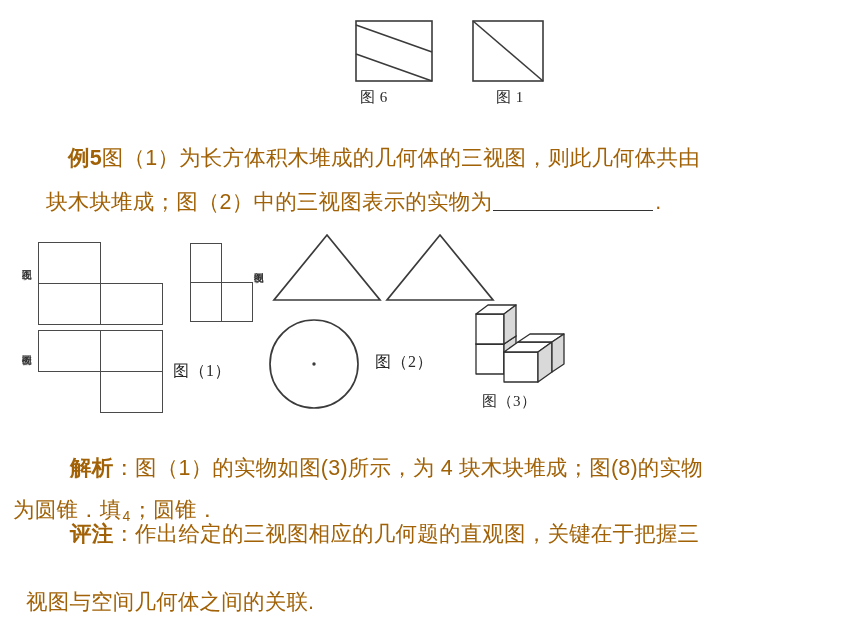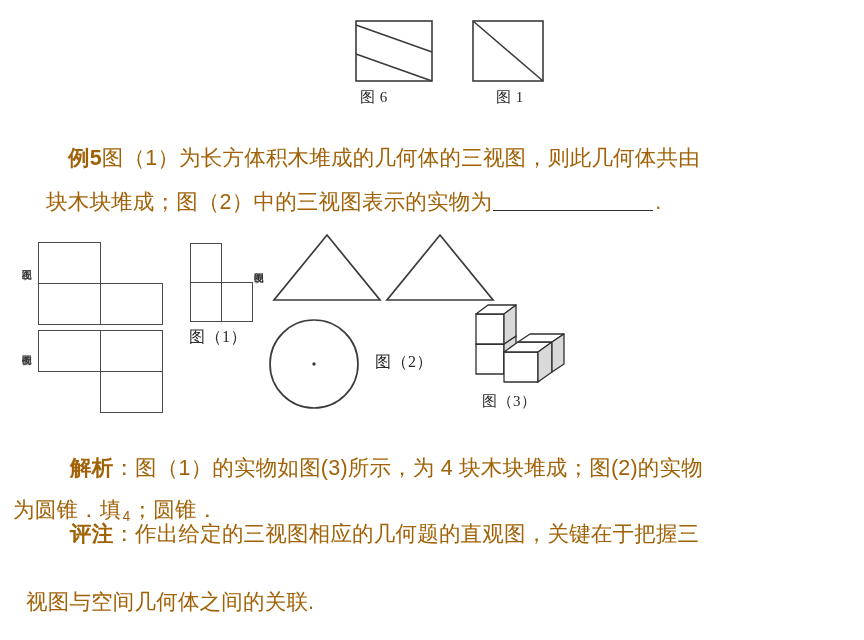--- a/index.html
+++ b/index.html
@@ -115,21 +115,21 @@
 <div class="cell" style="left:38px; top:330px; width:63px; height:42px;"></div>
 <div class="cell" style="left:100px; top:330px; width:63px; height:42px;"></div>
 <div class="cell" style="left:100px; top:371px; width:63px; height:42px;"></div>
 
 <div class="cell" style="left:190px; top:243px; width:32px; height:40px;"></div>
 <div class="cell" style="left:190px; top:282px; width:32px; height:40px;"></div>
 <div class="cell" style="left:221px; top:282px; width:32px; height:40px;"></div>
 
 <div class="abs vlabel" style="left:253px; top:265px;">侧视图</div>
 
-<div class="abs fig-label" style="left:173px; top:327px; font-size:16px;margin-left:16px;">图（1）</div>
+<div class="abs fig-label" style="left:173px; top:361px; font-size:16px;">图（1）</div>
 
 <div class="abs" style="left:272px; top:233px;">
   <svg width="110" height="70" viewBox="0 0 110 70">
     <polygon points="55,2 108,67 2,67" fill="#ffffff" stroke="#3b3b3b" stroke-width="1.7"></polygon>
   </svg>
 </div>
 <div class="abs" style="left:385px; top:233px;">
   <svg width="110" height="70" viewBox="0 0 110 70">
     <polygon points="55,2 108,67 2,67" fill="#ffffff" stroke="#3b3b3b" stroke-width="1.7"></polygon>
   </svg>
@@ -159,21 +159,21 @@
 
       <polygon points="8,22 36,22 36,52 8,52" fill="#ffffff"></polygon>
       <polygon points="8,22 20,13 48,13 36,22" fill="#ffffff"></polygon>
       <polygon points="36,22 48,13 48,44 36,52" fill="#d9d9d9"></polygon>
     </g>
   </svg>
 </div>
 <div class="abs fig-label" style="left:482px; top:392px; font-size:15px;">图（3）</div>
 
 <div class="abs para" style="left:70px; top:458px;">
-  <span class="bold">解析</span><span>：</span><span>图（1）的实物如图(3)所示，为 4 块木块堆成；图(2)的实物</span>
+  <span class="bold">解析</span><span>：</span><span>图（1）的实物如图(3)所示，为 4 块木块堆成；图(8)的实物</span>
 </div>
 <div class="abs para" style="left:13px; top:500px;">
   <span>为圆锥．填</span><span class="sub4">4</span><span>；圆锥．</span>
 </div>
 
 <div class="abs para" style="left:70px; top:524px;">
   <span class="bold">评注</span><span>：</span><span>作出给定的三视图相应的几何题的直观图，关键在于把握三</span>
 </div>
 <div class="abs para" style="left:26px; top:592px;text-align:center;">
   <span>视图与空间几何体之间的关联.</span>

